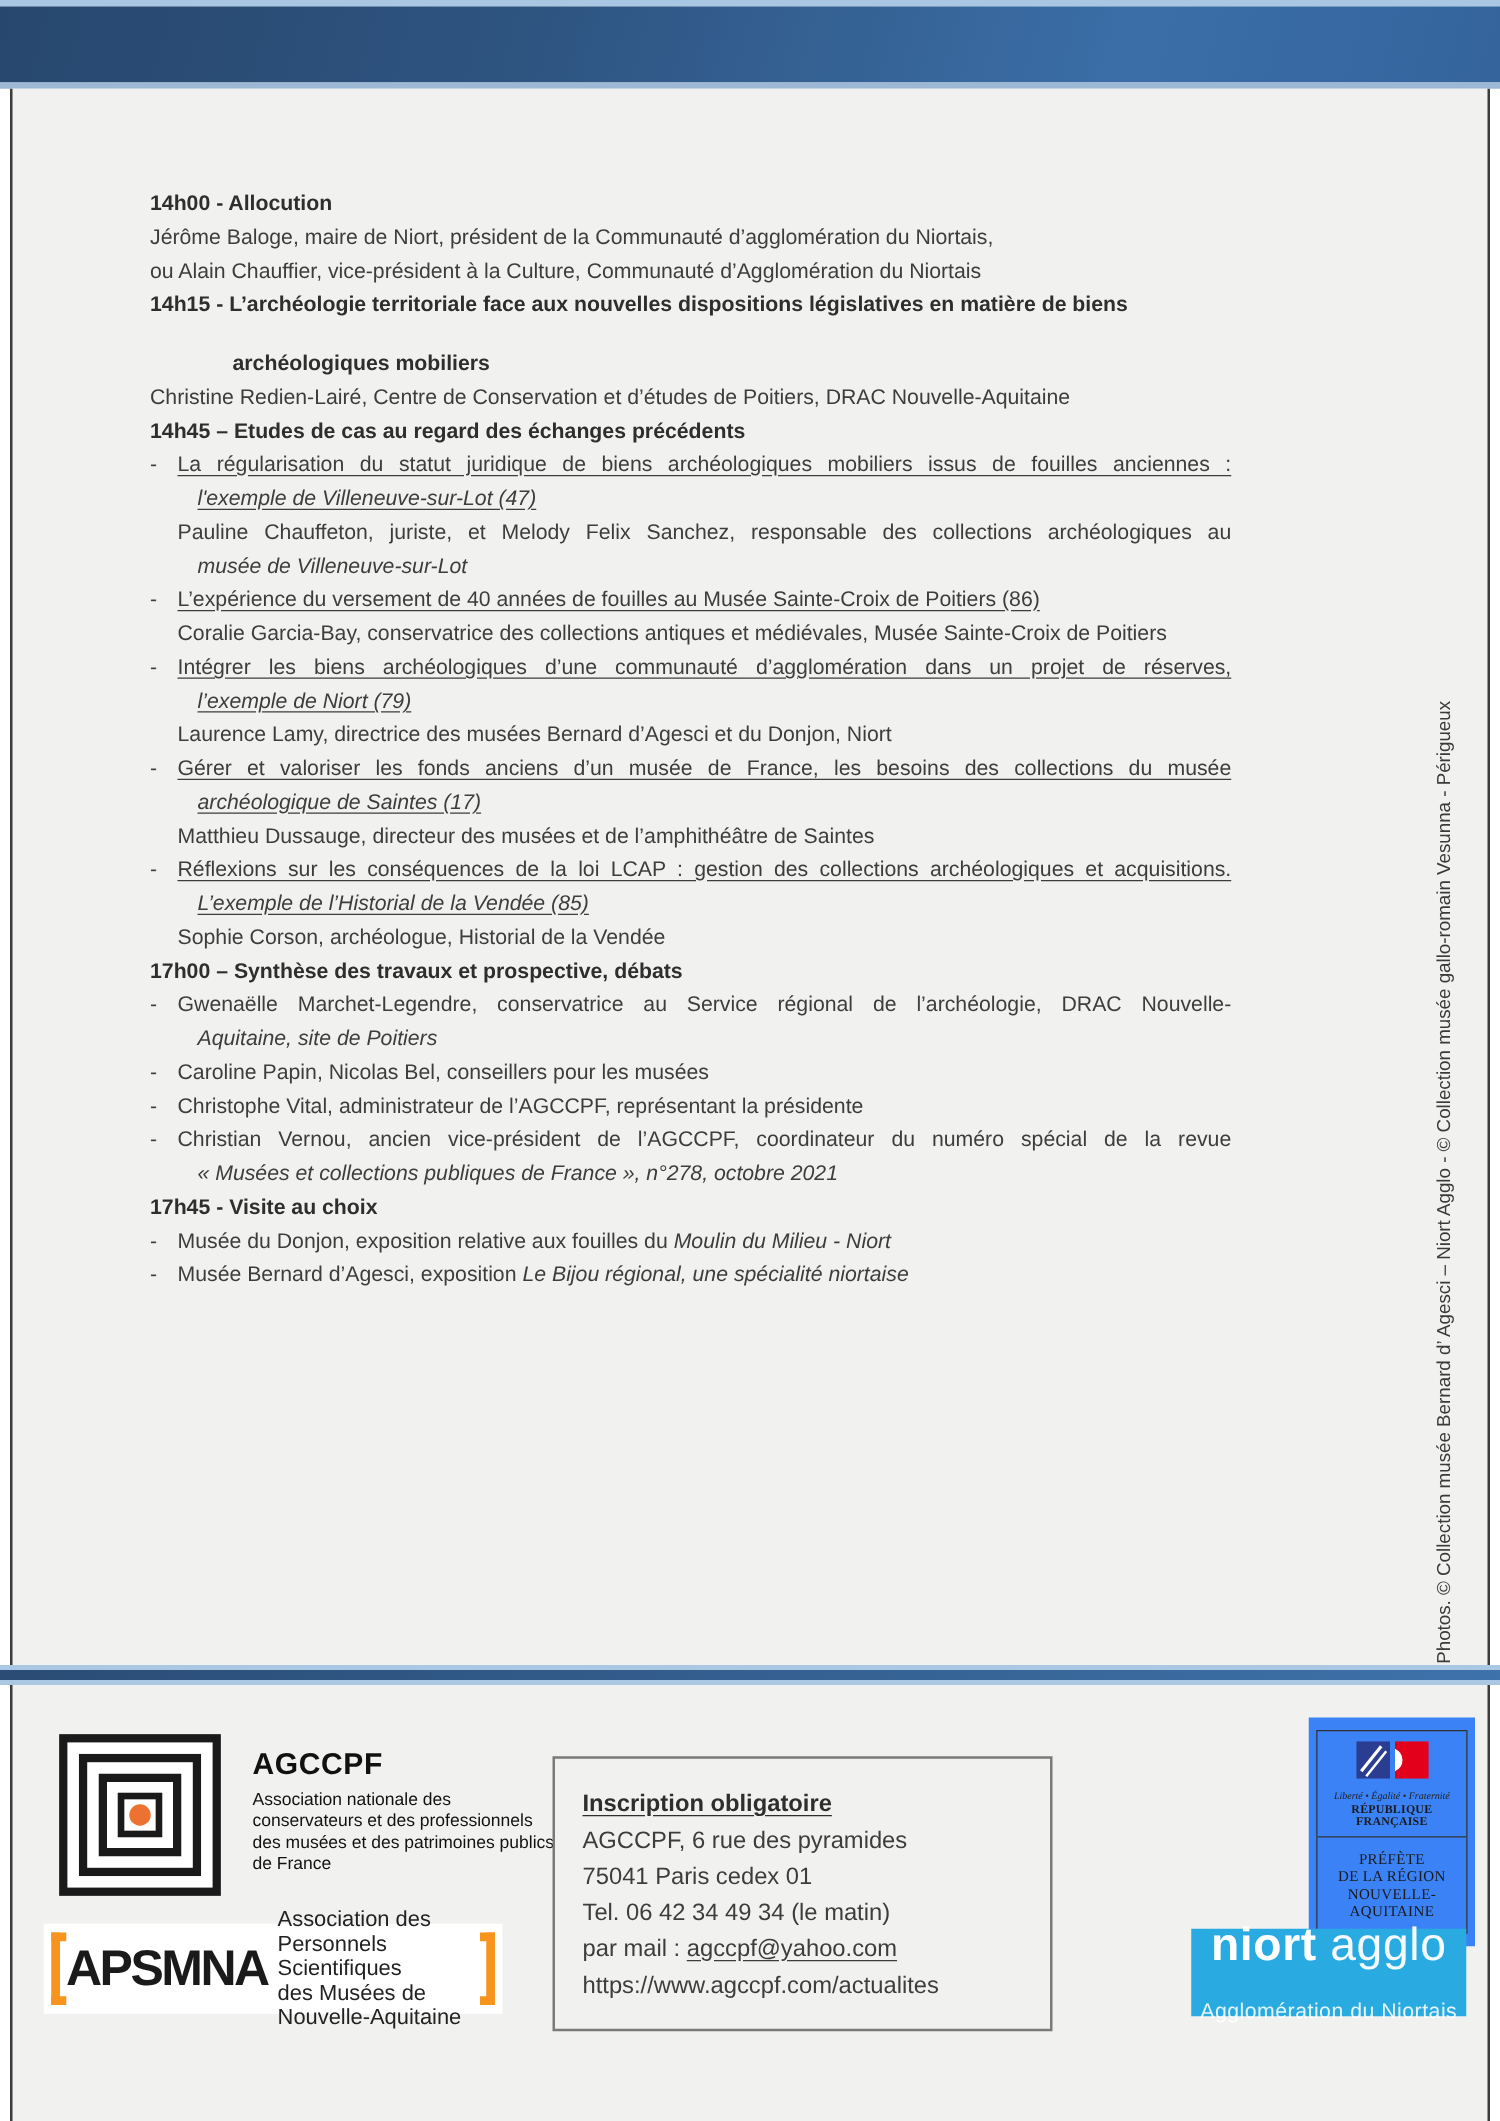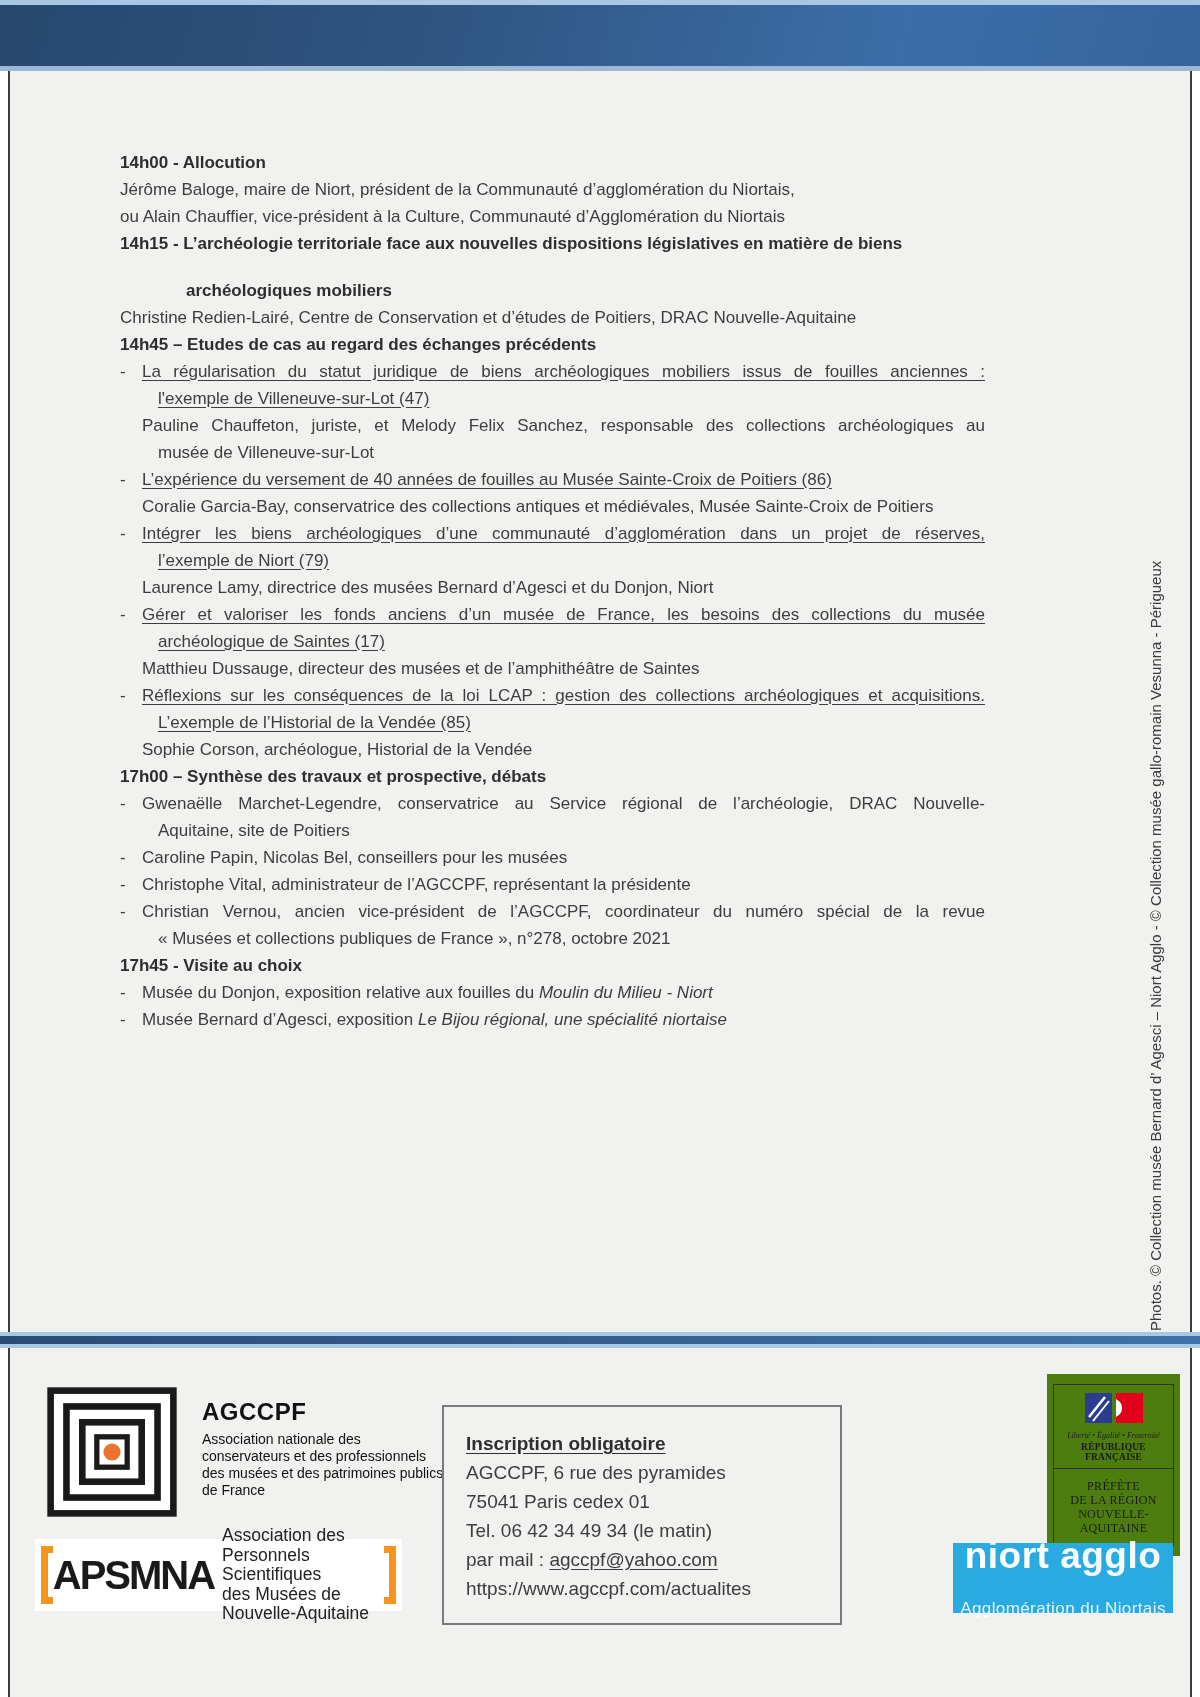--- a/index.html
+++ b/index.html
@@ -25,21 +25,21 @@
   .content { height:1261px; padding:78px 0 0 110px; box-sizing:border-box; }
   .prog { width:865px; font-size:17px; line-height:27px; color:#3d3d3d; }
   .prog div { margin:0; }
   .shead { font-weight:bold; color:#2e2e2e; }
   .shead .hl2 { padding-left:66px;margin-top:20px; }
   .para { margin-top:8px; }
   .plist { margin-left:43px; }
   .pitem { display:flex; }
   .dash { flex:0 0 22px; }
   .ibody { flex:1; min-width:0; }
-  .l2 { padding-left:16px; }
+  .l2 { padding-left:16px;font-style:italic; }
   .fj { text-align-last:justify; }
   .u  { text-decoration:underline; text-underline-offset:3px; }
   .ou-line { padding-left:33px; }
   .mt-s2 { margin-top:21px; } .mt-p2 { margin-top:6px; }
   .mt-s3 { margin-top:11px; } .mt-l3 { margin-top:10px; }
   .mt-s4 { margin-top:14px; } .mt-l4 { margin-top:9px; }
   .mt-s5 { margin-top:24px; } .mt-l5 { margin-top:8px; }
   
   .vcredit {
     position:absolute; left:1147px; top:1331px; transform-origin:0 0;
@@ -64,33 +64,33 @@
   .aps-acronym { font-size:40px; font-weight:bold; letter-spacing:-2px; color:#1a1a1a; }
   .aps-lines { font-size:17.5px; line-height:19.5px; color:#222; }
   .f-inscr {
     left:432px; top:36px; width:400px; box-sizing:border-box;
     border:2px solid #7a7a7a; padding:22px 10px 20px 22px;
     font-size:19px; line-height:29px; color:#3d3d3d;margin-top:21px;
   }
   .f-inscr div { margin:0; }
   .ins-title { font-weight:bold; color:#2e2e2e; }
   .email, .url { color:#3d3d3d; }
-  .f-rf { left:1037px; top:26px; width:133px; background:#4d7c0f; padding:10px 6px; box-sizing:border-box; }
+  .f-rf { left:1037px; top:26px; width:133px; background:#3b82f6; padding:10px 6px; box-sizing:border-box; }
   .rf-box { border:1px solid #333; }
   .rf-top { padding:8px 4px 6px; text-align:center; border-bottom:1px solid #333; }
   .rf-motto { font-family:"Liberation Serif", serif; font-style:italic; font-size:8px; color:#222; margin-top:4px; }
   .rf-name { font-family:"Liberation Serif", serif; font-weight:bold; font-size:9.5px; color:#1a1a1a; margin-top:2px; letter-spacing:0.2px; }
   .rf-pref { padding:10px 2px; text-align:center; font-family:"Liberation Serif", serif; font-size:12px; line-height:14px; color:#1a1a1a; letter-spacing:0.3px; }
   .f-niort {
     left:943px; top:195px; width:220px; height:70px; background:#29abe2;
     display:flex; flex-direction:column; align-items:center; justify-content:center; gap:1px;
   }
   .niort-name { color:#ffffff; font-size:37px; line-height:36px; letter-spacing:0.5px; }
   .niort-name .nb { font-weight:bold; }
-  .niort-name .nl { font-weight:bold; opacity:.95; }
+  .niort-name .nl { font-weight:normal; opacity:.95; }
   .niort-sub { color:rgba(255,255,255,.88); font-size:17px; letter-spacing:0.4px;margin-top:24px; }
 </style>
 </head>
 <body>
 
 <div class="topbar"></div>
 
 <div class="frame">
   <main class="content">
     <div class="prog">

